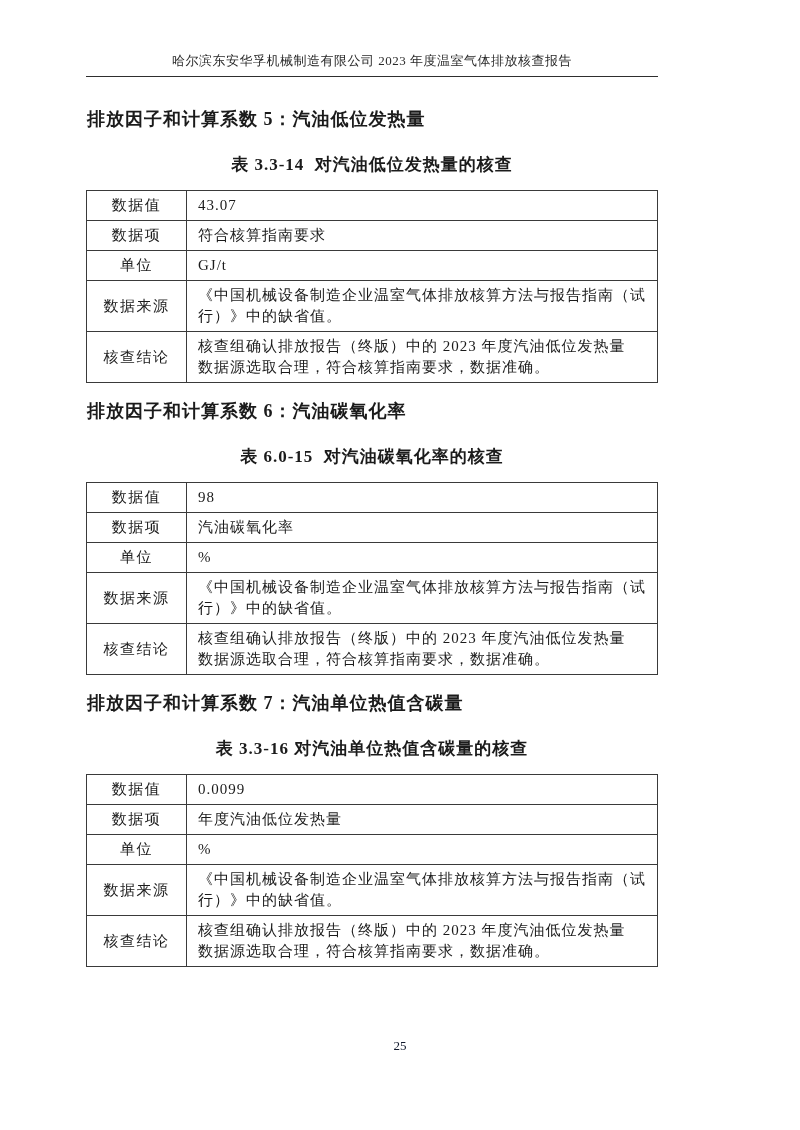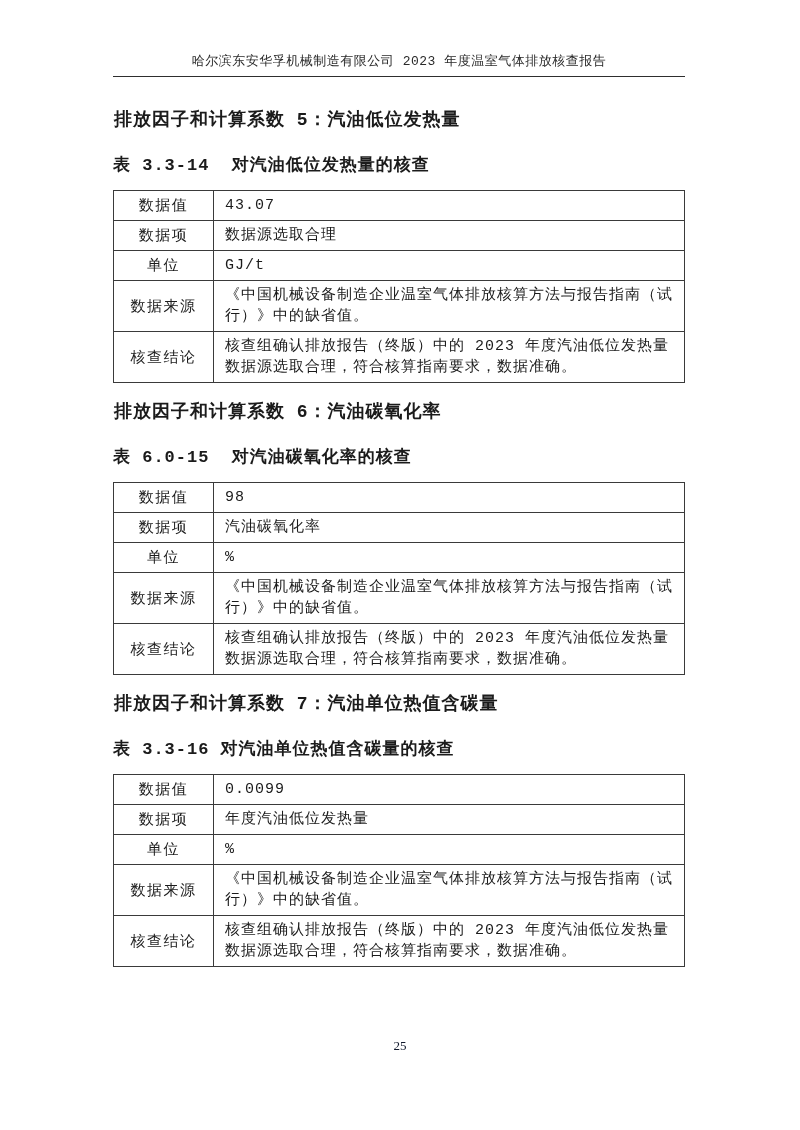--- a/index.html
+++ b/index.html
@@ -6,22 +6,21 @@
   body {
     width: 800px; height: 1130px;
     position: relative;
     background: #ffffff;
     color: #1b1b1b;
     font-family: "Liberation Serif", "DejaVu Serif", serif;
     overflow: hidden;
   }
   .content {
     width: 572px;
-    margin-left: 113px;
-    font-family: Liberation Mono, monospace;
+    margin-left: 86px;
   }
   .page-header {
     padding-top: 52px;
     padding-bottom: 6px;
     border-bottom: 1.5px solid #2e2e2e;
     text-align: center;
   }
   .header-text {
     font-size: 13px;
     letter-spacing: 0.5px;
@@ -31,21 +30,21 @@
     font-size: 18px;
     font-weight: bold;
     letter-spacing: 1px;
     margin: 16px 0 0 1px;
     white-space: pre-wrap;
   }
   .factor-section:first-of-type h2 { margin-top: 30px; }
   .factor-section h3 {
     font-size: 17px;
     font-weight: bold;
-    text-align: left;
+    text-align: center;
     letter-spacing: 1px;
     margin: 22px 0 14px 0;
     white-space: pre-wrap;
   }
   table.verification-table {
     width: 100%;
     border-collapse: collapse;
     table-layout: fixed;
   }
   table.verification-table td {
@@ -89,21 +88,21 @@
       <h2>排放因子和计算系数 5：汽油低位发热量</h2>
       <h3>表 3.3-14  对汽油低位发热量的核查</h3>
       <table class="verification-table">
         <tbody>
           <tr>
             <td class="lbl">数据值</td>
             <td class="val">43.07</td>
           </tr>
           <tr>
             <td class="lbl">数据项</td>
-            <td class="val">数据源选取合理</td>
+            <td class="val">符合核算指南要求</td>
           </tr>
           <tr>
             <td class="lbl">单位</td>
             <td class="val">GJ/t</td>
           </tr>
           <tr>
             <td class="lbl">数据来源</td>
             <td class="val">《中国机械设备制造企业温室气体排放核算方法与报告指南（试
 行）》中的缺省值。</td>
           </tr>

